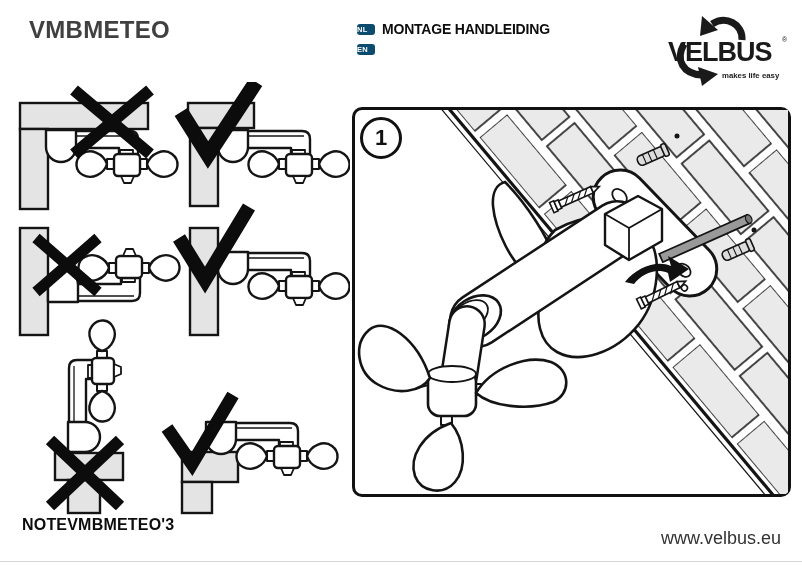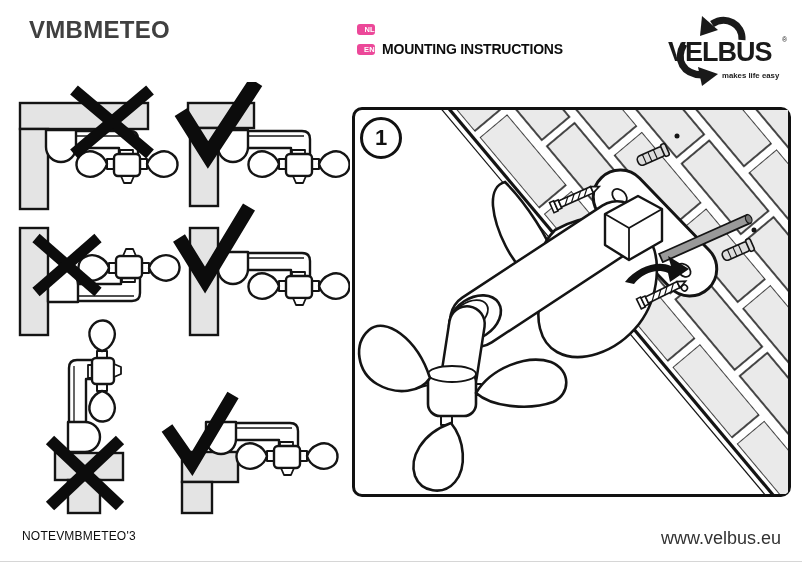--- a/index.html
+++ b/index.html
@@ -7,35 +7,35 @@
     width:802px;height:566px;position:relative;background:#fff;
     font-family:"Liberation Sans", sans-serif;color:#111;overflow:hidden;
   }
   .abs{position:absolute;}
   .title{
     left:29px;top:16px;font-size:24px;font-weight:bold;letter-spacing:.3px;color:#404040;
   }
   .langs{left:357px;top:19px;}
   .lang-row{display:flex;align-items:center;height:20px;}
   .lang-badge{
-    background:#ec4899;color:#fff;font-size:7.5px;font-weight:bold;
-    border-radius:3px;width:18px;height:11px;line-height:11px;text-align:right;
+    background:#0c4a6e;color:#fff;font-size:7.5px;font-weight:bold;
+    border-radius:3px;width:18px;height:11px;line-height:11px;text-align:left;
     letter-spacing:.3px;flex:0 0 auto;
   }
   .lang-label{font-size:14px;font-weight:bold;margin-left:7px;letter-spacing:-.2px;white-space:nowrap;color:#0d0d0d;}
   .logo{left:666px;top:6px;width:130px;height:82px;}
   .panel{
     left:352px;top:107px;width:433px;height:384px;
     border:3px solid #111;border-radius:10px;background:#fff;
   }
   .step-circle{
     left:360px;top:117px;width:36px;height:36px;border:3px solid #111;border-radius:50%;
     background:#fff;font-size:22px;font-weight:bold;text-align:center;line-height:36px;z-index:5;
   }
-  .doc-code{left:22px;top:529px;font-size:12px;font-weight:normal;letter-spacing:.2px;color:#0d0d0d;}
+  .doc-code{left:22px;top:516px;font-size:16px;font-weight:bold;letter-spacing:.2px;color:#0d0d0d;}
   .website{right:21px;top:528px;font-size:18px;color:#333;}
   .bottom-rule{left:0;top:561px;width:802px;height:1px;background:#d6d6d6;}
   svg{display:block;}
 </style>
 </head>
 <body>
 
 <svg width="0" height="0" style="position:absolute">
   <defs>
     <g id="dev" fill="#fff" stroke="#141414" stroke-width="2.4" stroke-linejoin="round">
@@ -68,24 +68,24 @@
       <rect x="-50" y="46" width="92" height="36" fill="#eaeaea" stroke="#1a1a1a" stroke-width="1.6"></rect>
     </pattern>
   </defs>
 </svg>
 
 <div class="abs title">VMBMETEO</div>
 
 <div class="abs langs">
   <div class="lang-row">
     <span class="lang-badge">NL</span>
+    <span class="lang-label">MONTAGE HANDLEIDING</span>
   </div>
   <div class="lang-row">
     <span class="lang-badge">EN</span>
-    <span class="lang-label">MOUNTING INSTRUCTIONS</span>
   </div>
 </div>
 
 <svg class="abs logo" viewBox="0 0 130 82">
   <g fill="none" stroke="#1a1a1a" stroke-width="7">
     <path d="M76,34 C77,18 60,9 46,18"></path>
     <path d="M18,38 C9,54 17,68 36,69"></path>
   </g>
   <path d="M52,24 L36,10 L34,30 Z" fill="#1a1a1a"></path>
   <path d="M32,61 L52,68 L36,80 Z" fill="#1a1a1a"></path>

